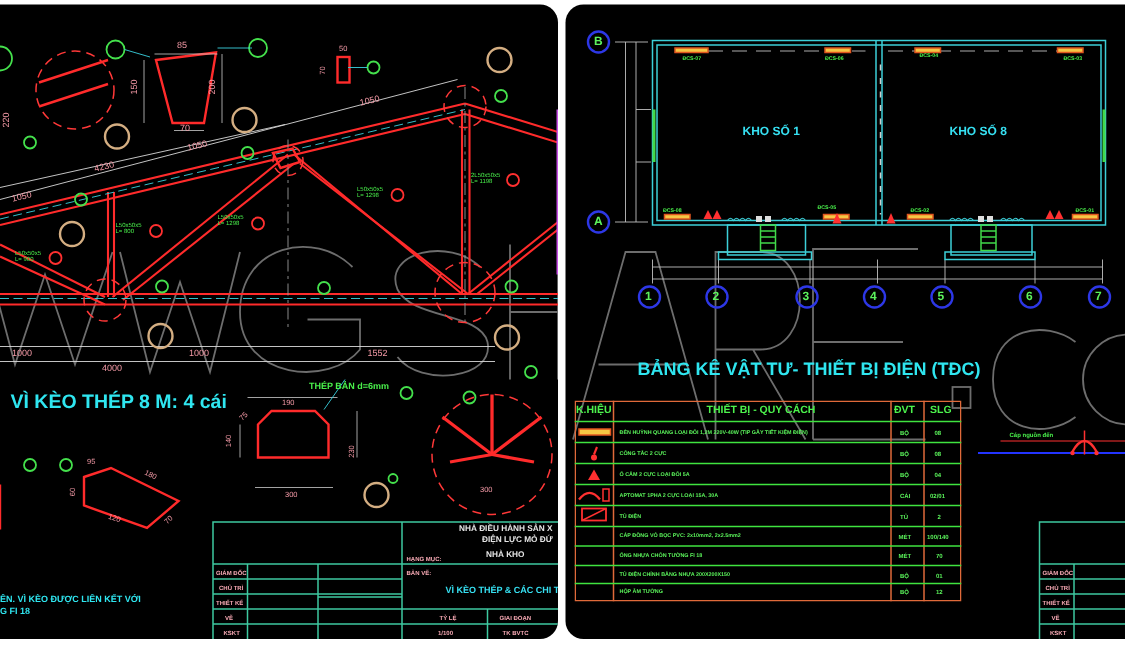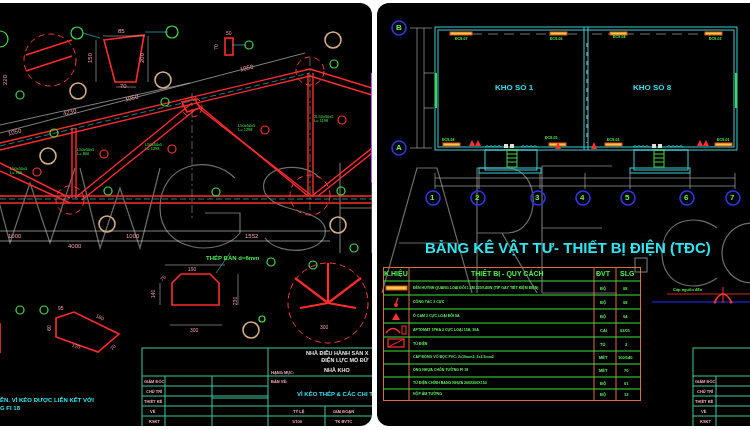--- a/index.html
+++ b/index.html
@@ -191,20 +191,21 @@
   <div class="t pink" style="left:149px;top:288px;font-size:5px;transform:rotate(-90deg);">140</div>
   <div class="t pink" style="left:231px;top:295px;font-size:5px;transform:rotate(-90deg);">230</div>
   <div class="t pink" style="left:190px;top:324px;font-size:5px;">300</div>
   <div class="t pink" style="left:58px;top:302px;font-size:5px;">95</div>
   <div class="t pink" style="left:96px;top:311px;font-size:5px;transform:rotate(25deg);">180</div>
   <div class="t pink" style="left:46px;top:322px;font-size:5px;transform:rotate(-90deg);">60</div>
   <div class="t pink" style="left:72px;top:340px;font-size:5px;transform:rotate(18deg);">120</div>
   <div class="t pink" style="left:110px;top:341px;font-size:5px;transform:rotate(-45deg);">70</div>
   <div class="t pink" style="left:320px;top:321px;font-size:5px;">300</div>
 
+  <div class="t cyan-title" style="left:7px;top:257px;font-size:13px;">VÌ KÈO THÉP 8 M: 4 cái</div>
   <div class="t cyan-title" style="left:0px;top:393px;font-size:6px;line-height:8px;">
     <div>ÊN. VÌ KÈO ĐƯỢC LIÊN KẾT VỚI</div>
     <div>G FI 18</div>
   </div>
 
   <svg width="372" height="423" viewBox="0 0 372 423" style="pointer-events:none">
     <g stroke="#3ec9a0" stroke-width="1" fill="none">
       <rect x="142" y="345" width="240" height="80"></rect>
       <line x1="268" y1="345" x2="268" y2="425"></line>
       <line x1="142" y1="373" x2="268" y2="373"></line>
@@ -379,21 +380,21 @@
 
   <div class="t green" style="left:78px;top:34px;font-size:3.5px;font-weight:bold;">ĐCS-07</div>
   <div class="t green" style="left:173px;top:34px;font-size:3.5px;font-weight:bold;">ĐCS-06</div>
   <div class="t green" style="left:236px;top:32px;font-size:3.5px;font-weight:bold;">ĐCS-04</div>
   <div class="t green" style="left:332px;top:34px;font-size:3.5px;font-weight:bold;">ĐCS-03</div>
   <div class="t green" style="left:65px;top:135px;font-size:3.5px;font-weight:bold;">ĐCS-08</div>
   <div class="t green" style="left:168px;top:133px;font-size:3.5px;font-weight:bold;">ĐCS-05</div>
   <div class="t green" style="left:230px;top:135px;font-size:3.5px;font-weight:bold;">ĐCS-02</div>
   <div class="t green" style="left:340px;top:135px;font-size:3.5px;font-weight:bold;">ĐCS-01</div>
 
-  <div class="t cyan-title" style="left:48px;top:236px;font-size:15px;">BẢNG KÊ VẬT TƯ- THIẾT BỊ ĐIỆN (TĐC)</div>
+  <div class="t cyan-title" style="left:48px;top:236px;font-size:12px;">BẢNG KÊ VẬT TƯ- THIẾT BỊ ĐIỆN (TĐC)</div>
 
   <div style="position:absolute;left:6px;top:264px;">
     <svg width="258" height="134" viewBox="0 0 258 134" style="position:absolute;left:0;top:0;">
       <g stroke="#e06a3a" stroke-width="1" fill="none">
         <rect x="0.5" y="0.5" width="257" height="133"></rect>
         <line x1="26" y1="0" x2="26" y2="134"></line>
         <line x1="211" y1="0" x2="211" y2="134"></line>
         <line x1="233" y1="0" x2="233" y2="134"></line>
       </g>
       <g stroke="#3fe33f" stroke-width="1">

